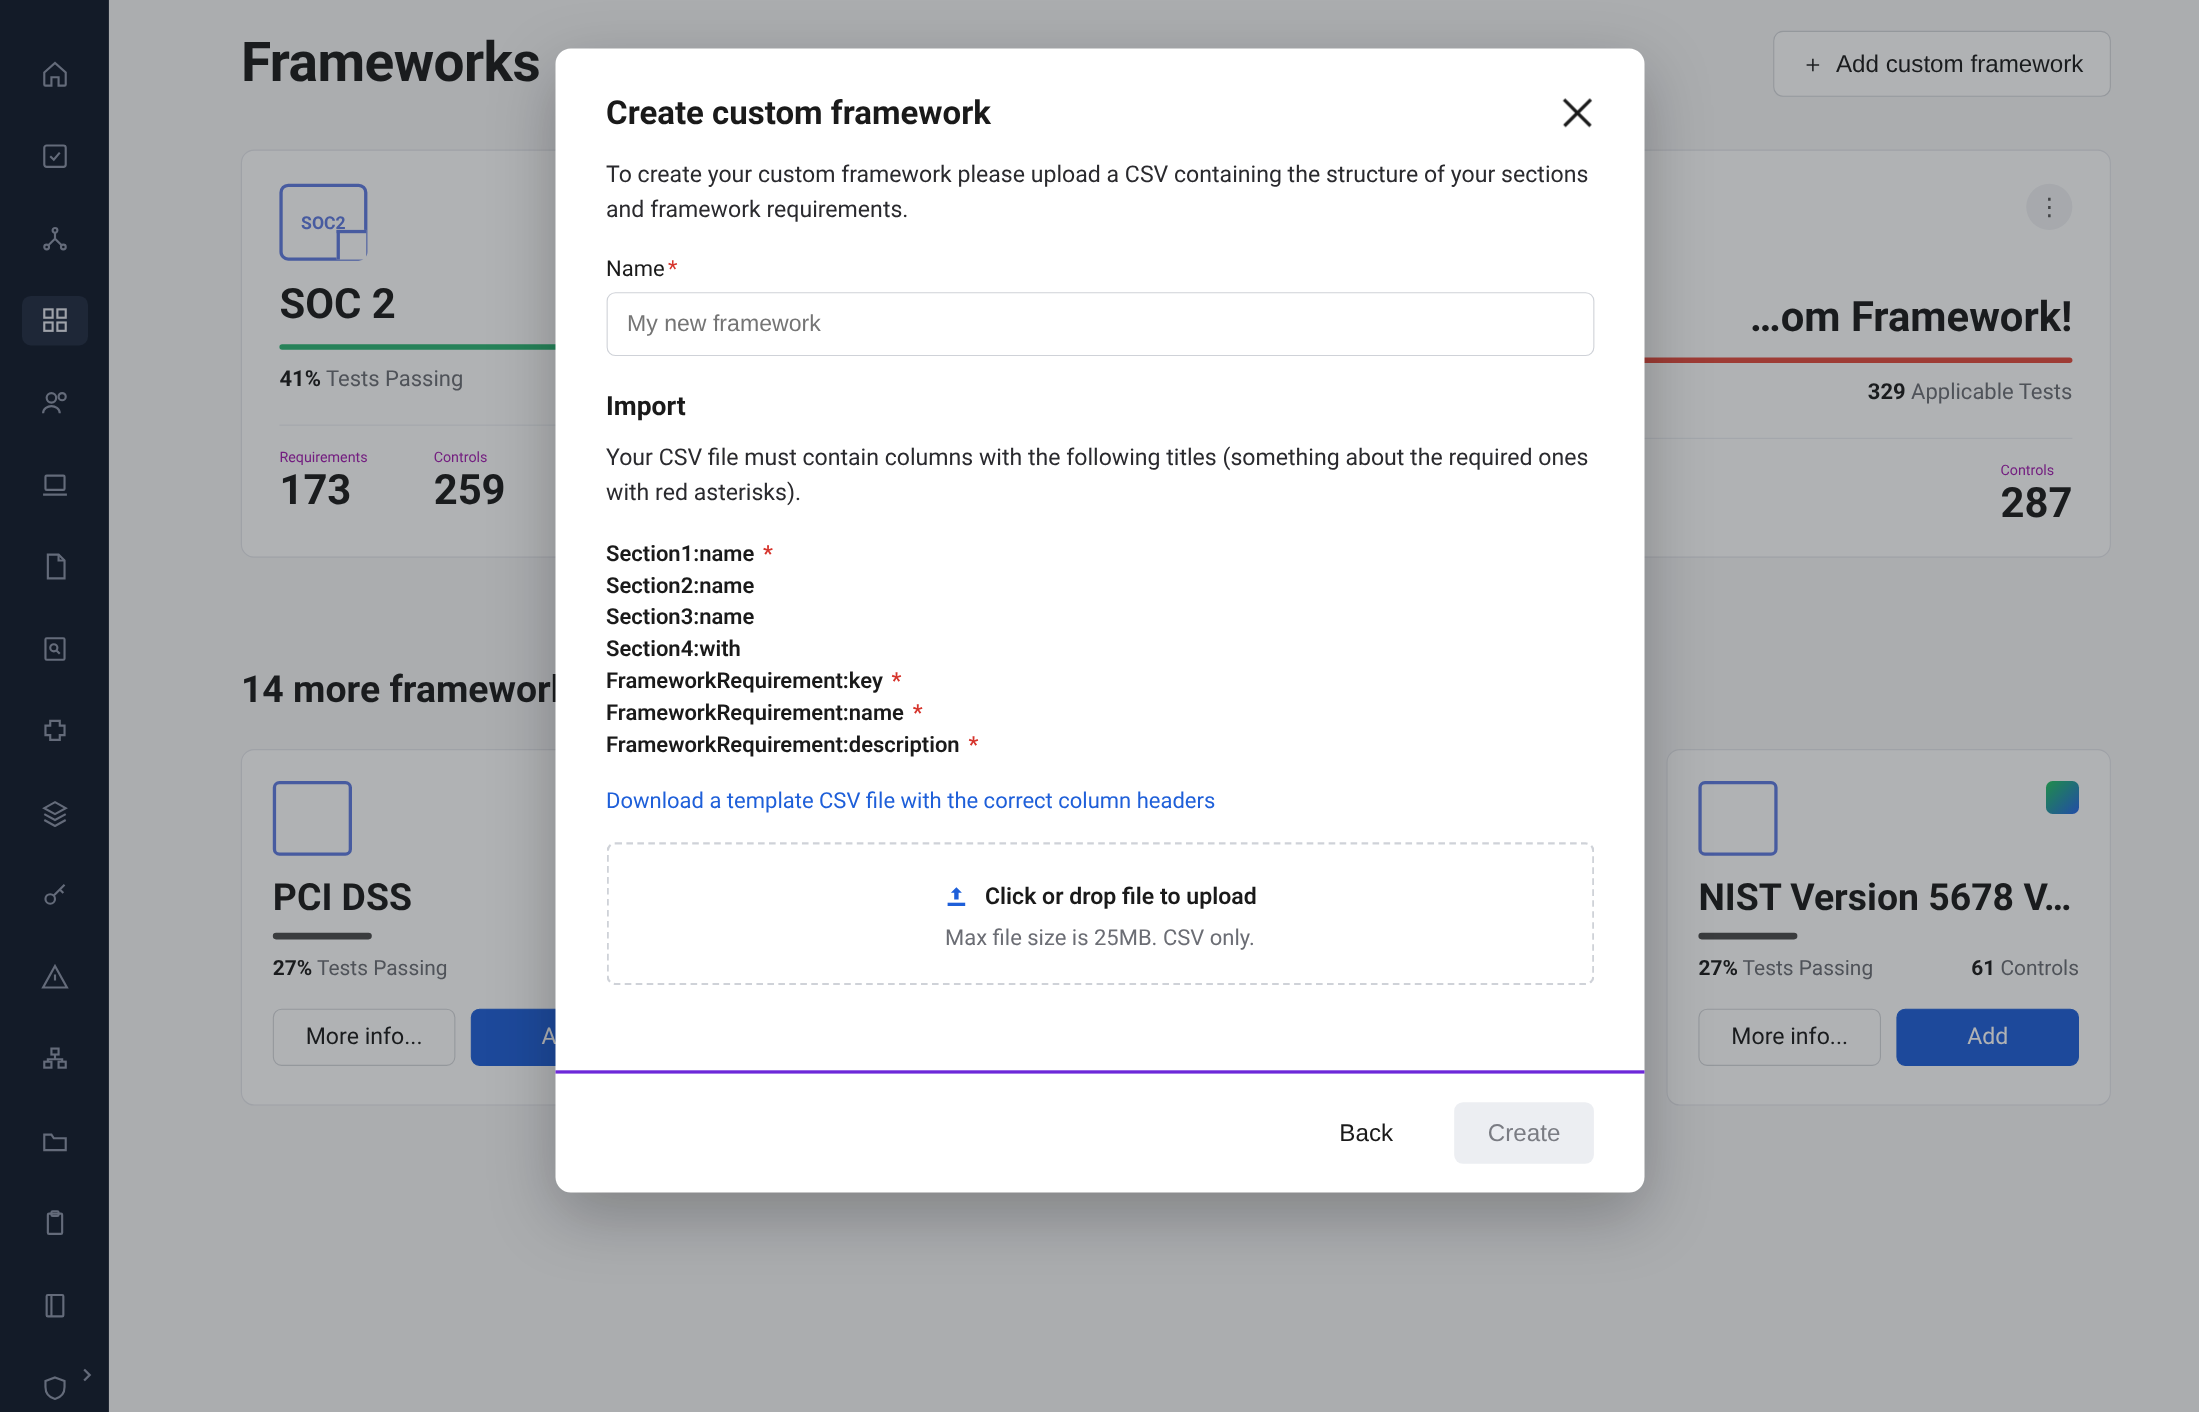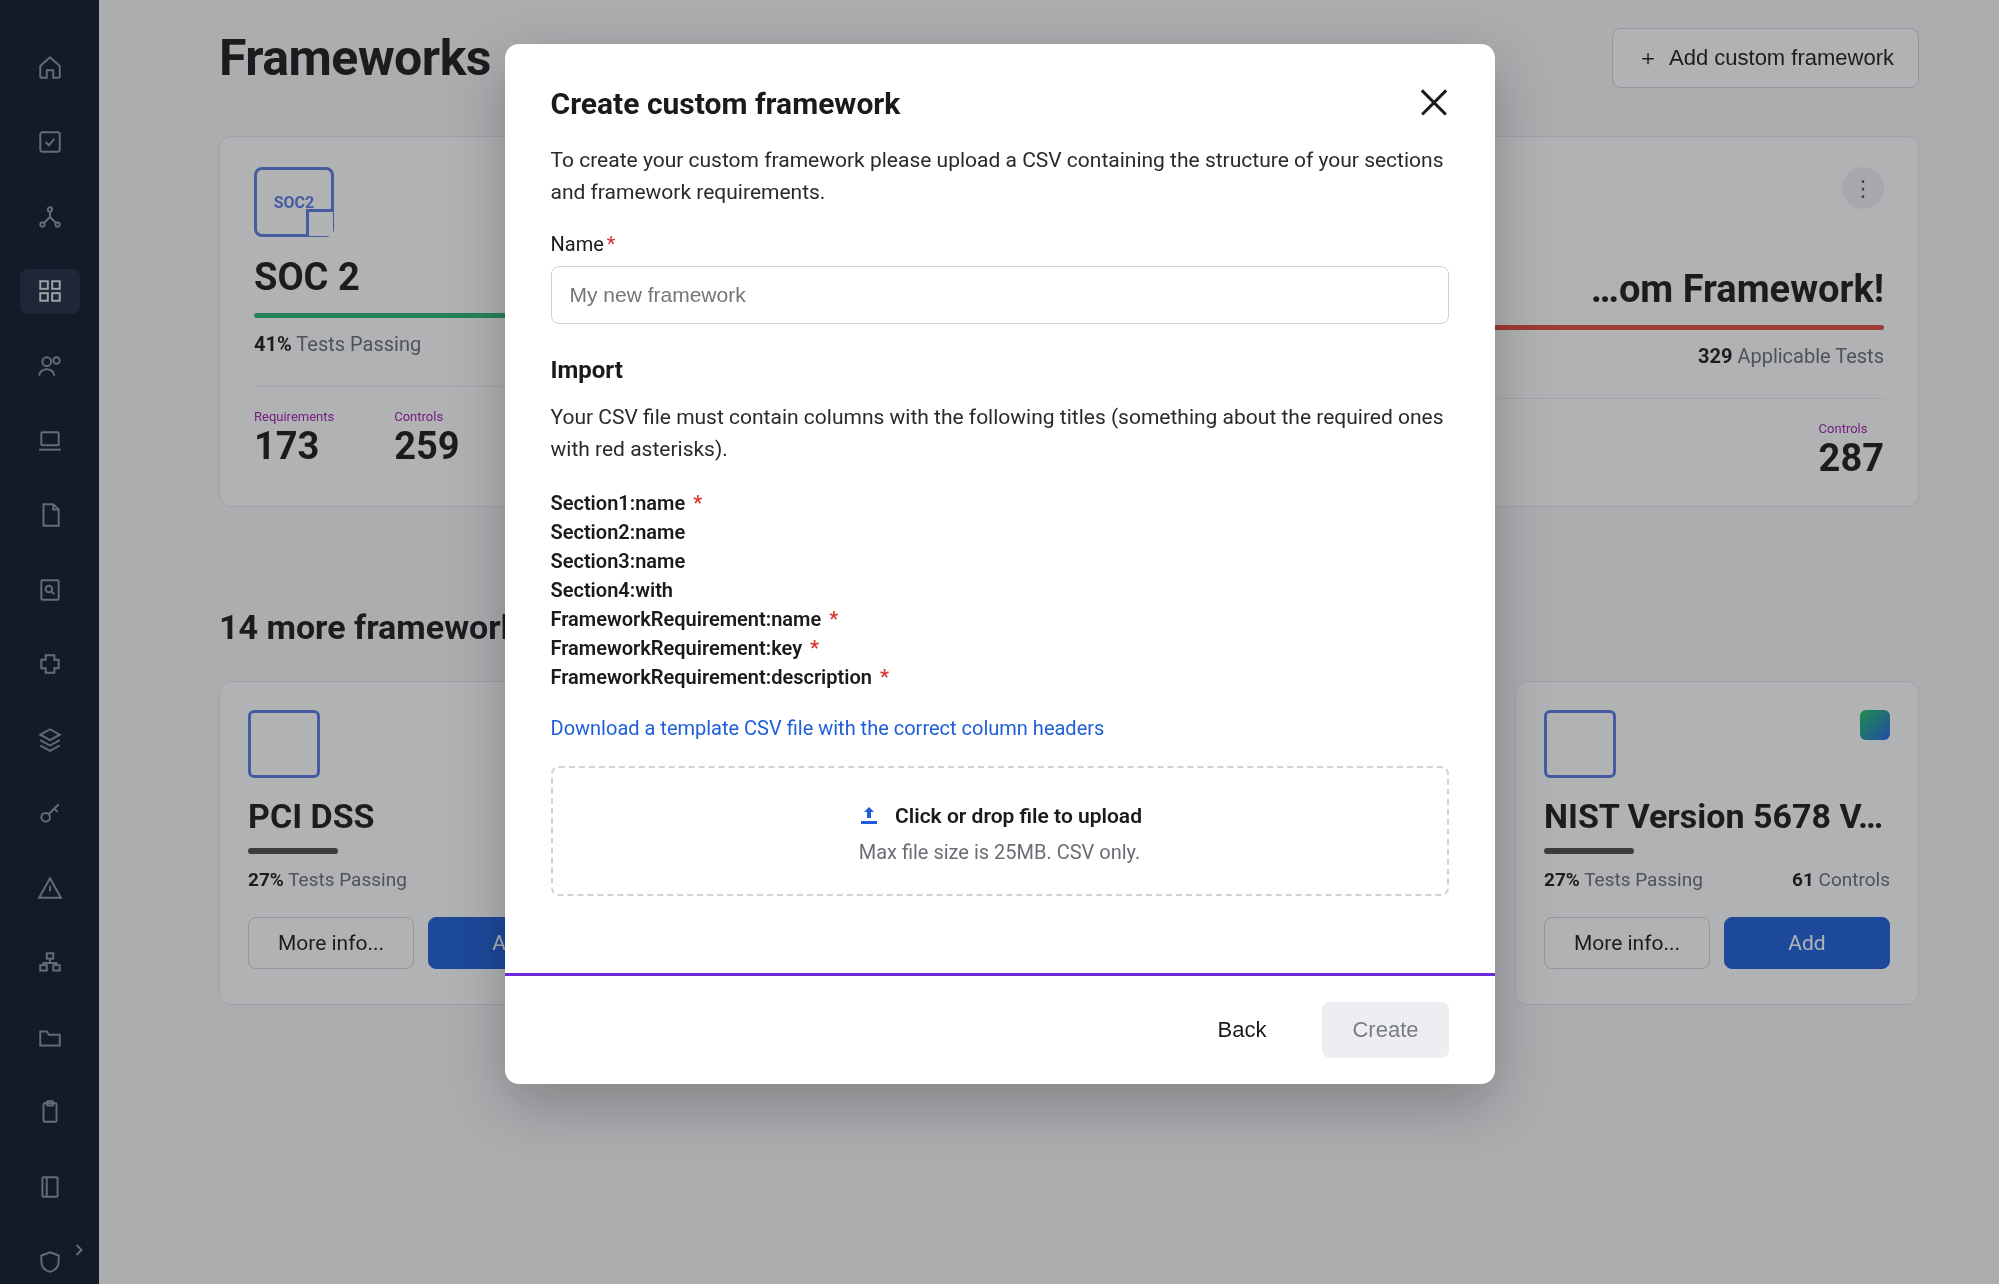--- a/index.html
+++ b/index.html
@@ -500,22 +500,22 @@
       <input type="text" class="text-input" placeholder="My new framework" style="">
 
       <h3 class="sub-title">Import</h3>
       <p>Your CSV file must contain columns with the following titles (something about the required ones with red asterisks).</p>
 
       <div class="cols-list" id="cols-list">
           <div>Section1:name<span class="req"> *</span></div>
           <div>Section2:name</div>
           <div>Section3:name</div>
           <div>Section4:with</div>
+          <div>FrameworkRequirement:key<span class="req"> *</span></div>
           <div>FrameworkRequirement:name<span class="req"> *</span></div>
-          <div>FrameworkRequirement:key<span class="req"> *</span></div>
           <div>FrameworkRequirement:description<span class="req"> *</span></div>
         </div>
 
       <a class="dl-link">Download a template CSV file with the correct column headers</a>
 
       <div class="dropzone">
         <div class="dz-row">
           <svg viewBox="0 0 24 24">
               <path d="M12 3l5 5h-3v6h-4V8H7z"></path>
               <rect x="4" y="17" width="16" height="3"></rect>

